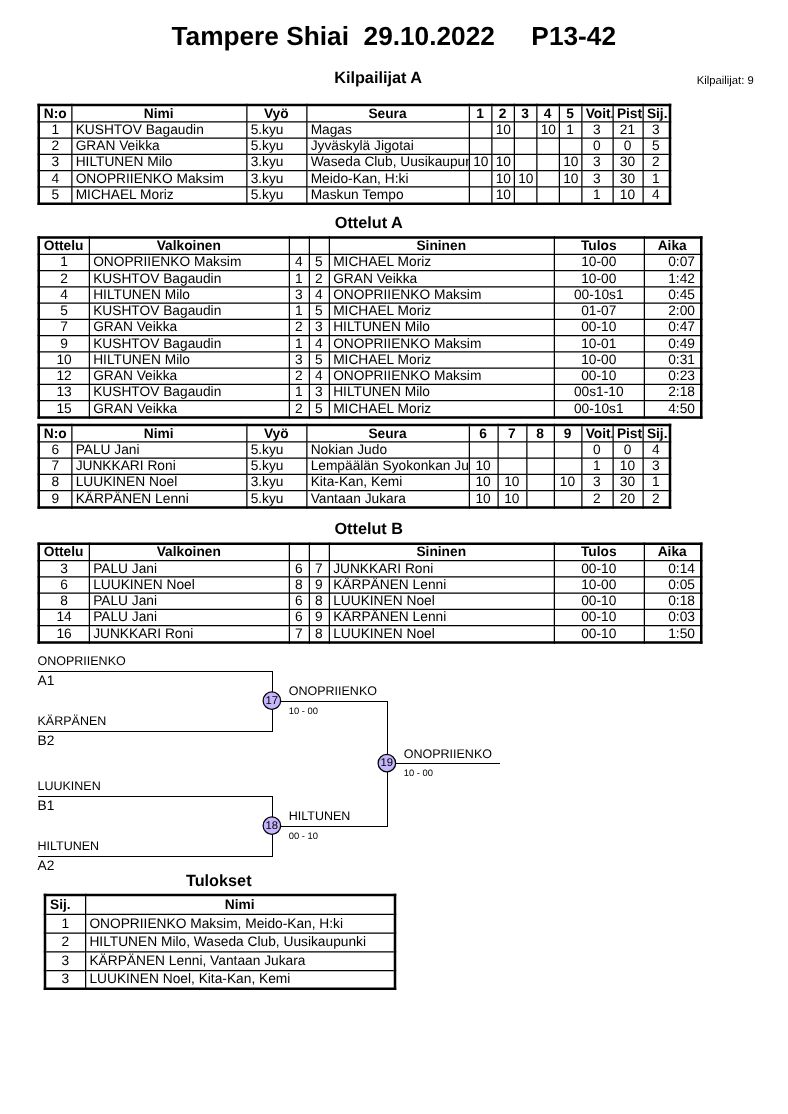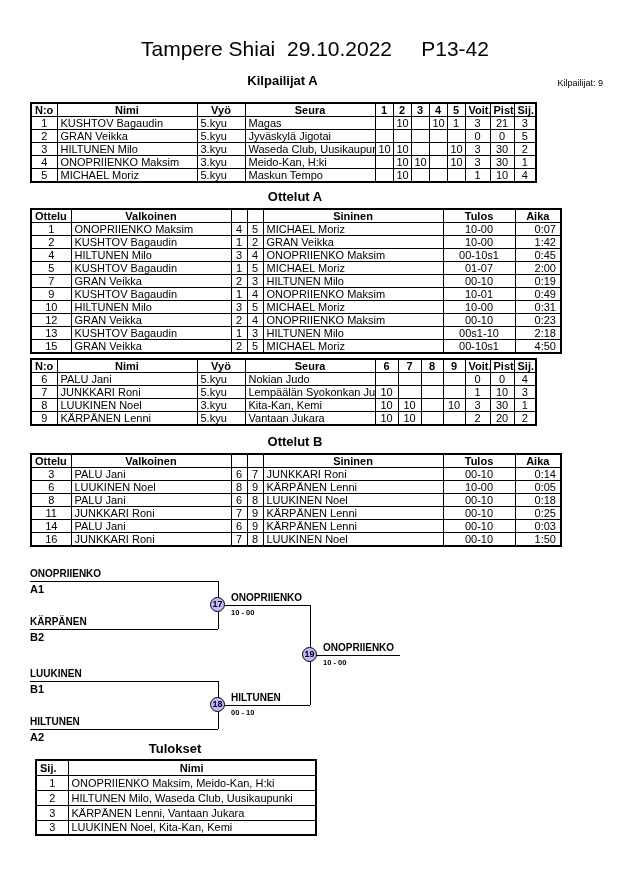--- a/index.html
+++ b/index.html
@@ -1,42 +1,42 @@
 <!DOCTYPE html>
 <html><head>
 <meta charset="utf-8">
 <style>
   * { margin:0; padding:0; box-sizing:border-box; }
   html, body { background:#fff; }
   .page {
     width:630px; height:891px; background:#fff; position:relative; overflow:hidden;
     font-family:"Liberation Sans","DejaVu Sans",sans-serif; color:#000;
   }
-  .page-title { padding-top:37px; text-align:center; font-size:21px; font-weight:400; white-space:pre; }
-  .heading-row { position:relative; }
+  .page-title { padding-top:18px; text-align:center; font-size:21px; font-weight:700; white-space:pre; }
+  .heading-row { position:relative;padding-left:20px; }
   .mt12 { margin-top:12px; } .mt8 { margin-top:8px; } .mt6 { margin-top:6px; } .mt2 { margin-top:2px; }
   .section-heading { font-weight:700; font-size:13px; text-align:center; }
   .w505 { width:505px; margin-left:30px; }
   .w530 { width:530px; margin-left:30px; }
   .w280 { width:280px; margin-left:35px; }
   .comp-count { position:absolute; top:5px; right:27px; font-size:9px; }
 
   table { border-collapse:collapse; table-layout:fixed; border:2px solid #000; font-size:11px; }
   .ktable { margin:14px 0 0 30px; width:505px; }
   .mtable { margin:4px 12px 0 30px; width:530px; }
   .rtable { margin:3px 0 0 35px; width:280px; }
   th, td { border:1px solid #000; padding:0 3px; height:13px; line-height:12px;
            white-space:nowrap; overflow:hidden; text-align:center; }
   th { font-weight:700; }
   .ktable th:first-child, .mtable th:first-child, .rtable th:first-child { text-align:left; }
   td.tl { text-align:left; }
   td.tr-al { text-align:right; padding-right:4px; }
   .rtable th, .rtable td { height:15px; }
 
-  .bracket { position:relative; width:606px; height:176px; margin-top:16px;font-weight:bold; }
+  .bracket { position:relative; width:606px; height:176px; margin-top:4px; }
   .bracket svg { position:absolute; left:0; top:0; }
   .b-name   { position:absolute; font-size:10px; }
   .b-seed   { position:absolute; font-size:11px; }
   .b-winner { position:absolute; font-size:10px; }
   .b-score  { position:absolute; font-size:7.5px; }
   .b-circle { position:absolute; width:15px; height:15px; border:1px solid #000; border-radius:50%;
               background:#c4b5fd; font-size:9px; line-height:13px; text-align:center; }
 </style>
 </head>
 <body>
@@ -225,21 +225,21 @@
           <td class="tr-al">2:00</td>
         </tr>
 
         <tr>
           <td>7</td>
           <td class="tl">GRAN Veikka</td>
           <td>2</td>
           <td>3</td>
           <td class="tl">HILTUNEN Milo</td>
           <td>00-10</td>
-          <td class="tr-al">0:19</td>
+          <td class="tr-al">0:47</td>
         </tr>
 
         <tr>
           <td>9</td>
           <td class="tl">KUSHTOV Bagaudin</td>
           <td>1</td>
           <td>4</td>
           <td class="tl">ONOPRIIENKO Maksim</td>
           <td>10-01</td>
           <td class="tr-al">0:49</td>
@@ -425,29 +425,20 @@
         <tr>
           <td>8</td>
           <td class="tl">PALU Jani</td>
           <td>6</td>
           <td>8</td>
           <td class="tl">LUUKINEN Noel</td>
           <td>00-10</td>
           <td class="tr-al">0:18</td>
         </tr>
 
-        <tr>
-          <td>11</td>
-          <td class="tl">JUNKKARI Roni</td>
-          <td>7</td>
-          <td>9</td>
-          <td class="tl">KÄRPÄNEN Lenni</td>
-          <td>00-10</td>
-          <td class="tr-al">0:25</td>
-        </tr>
 
         <tr>
           <td>14</td>
           <td class="tl">PALU Jani</td>
           <td>6</td>
           <td>9</td>
           <td class="tl">KÄRPÄNEN Lenni</td>
           <td>00-10</td>
           <td class="tr-al">0:03</td>
         </tr>

